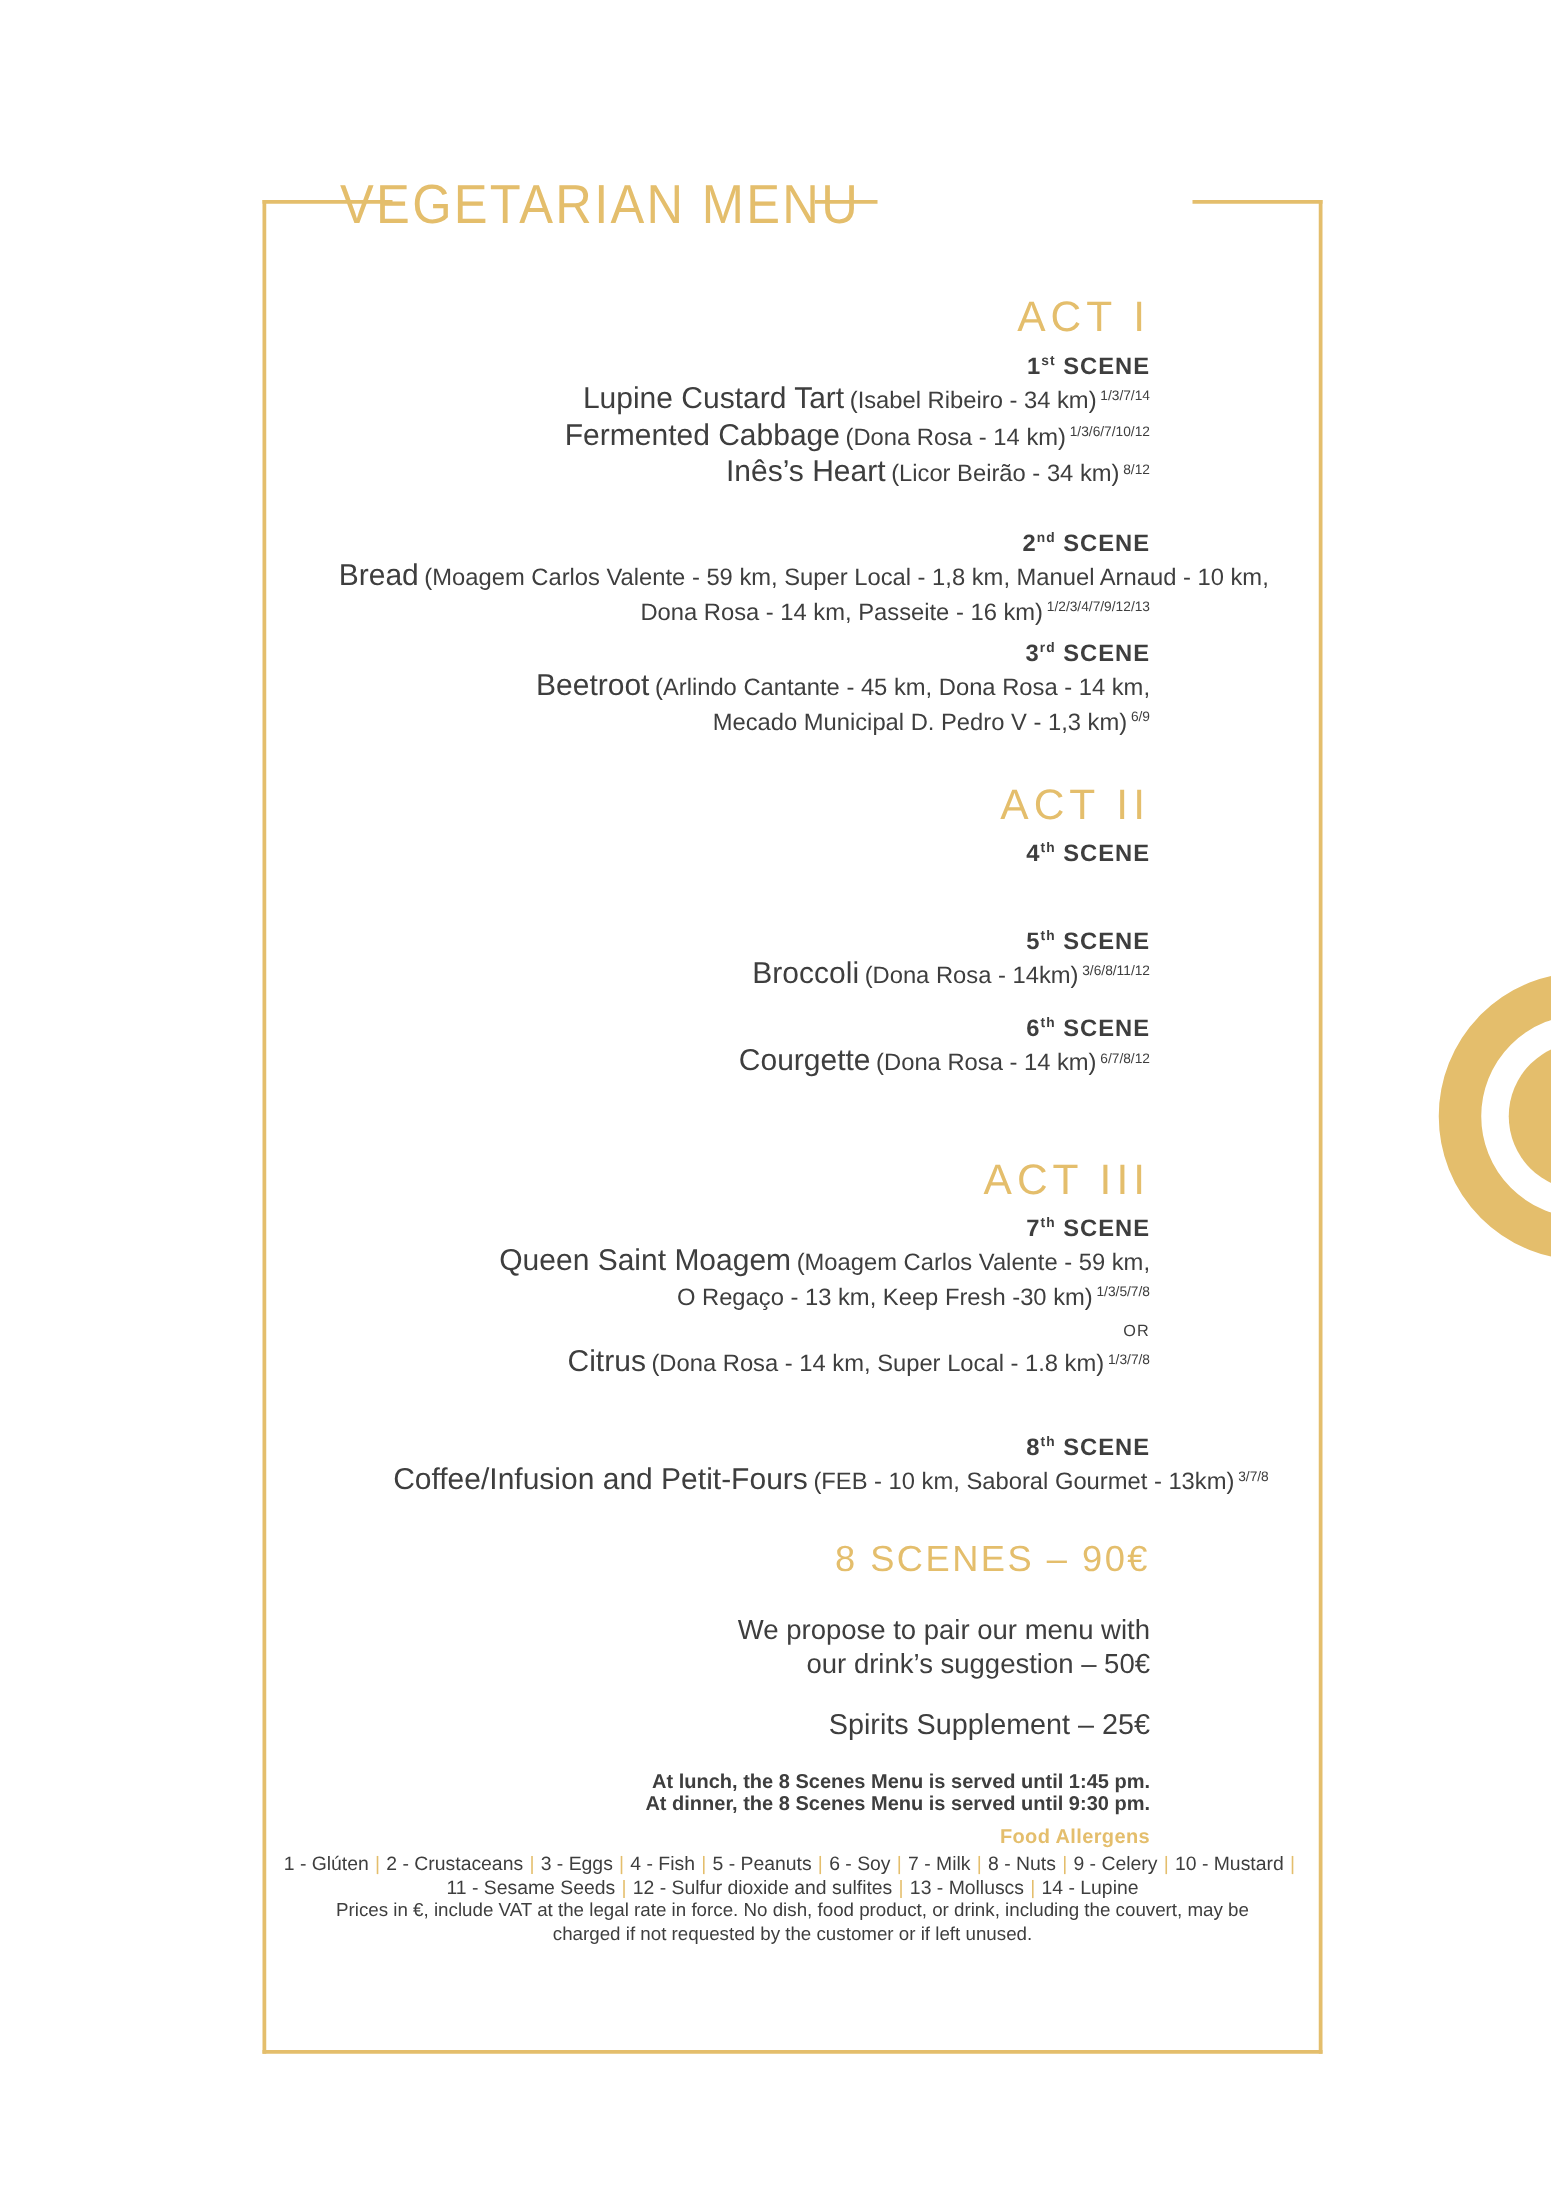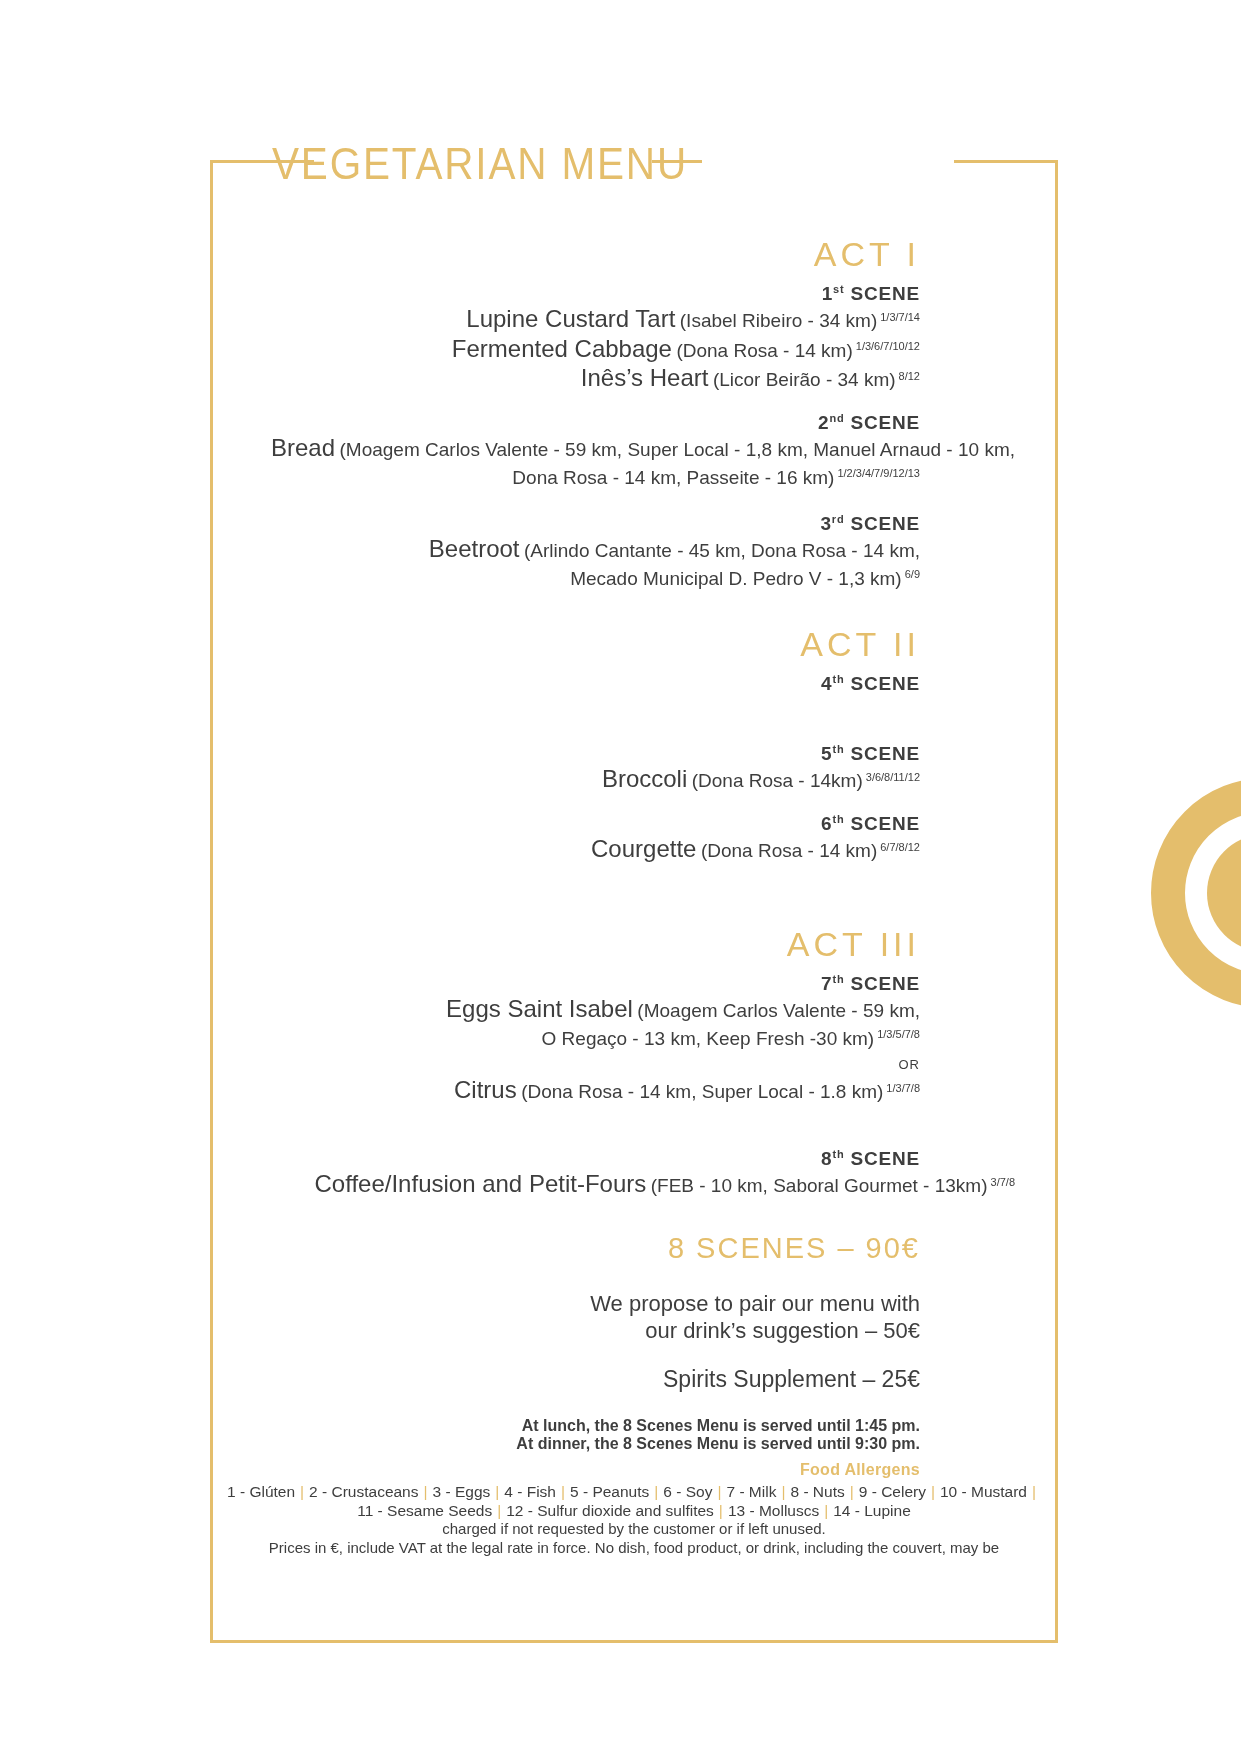--- a/index.html
+++ b/index.html
@@ -47,21 +47,21 @@
 <div class="title">VEGETARIAN MENU</div>
 
 <div id="menu">
     <div class="col act-heading" style="top: 234px;">ACT I</div>
     <div class="col scene" style="top: 282px;">
       <div class="scene-header"><span>1</span><sup>st</sup><span> SCENE</span></div>
       <div class="item-line"><span class="dish">Lupine Custard Tart</span> <span class="detail">(Isabel Ribeiro - 34 km)</span><sup class="allergens">1/3/7/14</sup></div>
       <div class="item-line"><span class="dish">Fermented Cabbage</span> <span class="detail">(Dona Rosa - 14 km)</span><sup class="allergens">1/3/6/7/10/12</sup></div>
       <div class="item-line"><span class="dish">Inês’s Heart</span> <span class="detail">(Licor Beirão - 34 km)</span><sup class="allergens">8/12</sup></div>
     </div>
-    <div class="col scene" style="top: 411px;">
+    <div class="col scene" style="top: 424px;">
       <div class="scene-header"><span>2</span><sup>nd</sup><span> SCENE</span></div>
       <div class="item-line wide"><span class="dish">Bread</span> <span class="detail">(Moagem Carlos Valente - 59 km, Super Local - 1,8 km, Manuel Arnaud - 10 km,</span></div>
       <div class="item-line"><span class="detail">Dona Rosa - 14 km, Passeite - 16 km)</span><sup class="allergens">1/2/3/4/7/9/12/13</sup></div>
     </div>
     <div class="col scene" style="top: 512px;">
       <div class="scene-header"><span>3</span><sup>rd</sup><span> SCENE</span></div>
       <div class="item-line"><span class="dish">Beetroot</span> <span class="detail">(Arlindo Cantante - 45 km, Dona Rosa - 14 km,</span></div>
       <div class="item-line"><span class="detail">Mecado Municipal D. Pedro V - 1,3 km)</span><sup class="allergens">6/9</sup></div>
     </div>
     <div class="col act-heading" style="top: 624px;">ACT II</div>
@@ -72,21 +72,21 @@
       <div class="scene-header"><span>5</span><sup>th</sup><span> SCENE</span></div>
       <div class="item-line"><span class="dish">Broccoli</span> <span class="detail">(Dona Rosa - 14km)</span><sup class="allergens">3/6/8/11/12</sup></div>
     </div>
     <div class="col scene" style="top: 812px;">
       <div class="scene-header"><span>6</span><sup>th</sup><span> SCENE</span></div>
       <div class="item-line"><span class="dish">Courgette</span> <span class="detail">(Dona Rosa - 14 km)</span><sup class="allergens">6/7/8/12</sup></div>
     </div>
     <div class="col act-heading" style="top: 924px;">ACT III</div>
     <div class="col scene" style="top: 972px;">
       <div class="scene-header"><span>7</span><sup>th</sup><span> SCENE</span></div>
-      <div class="item-line"><span class="dish">Eggs Saint Isabel</span> <span class="detail">(Moagem Carlos Valente - 59 km,</span></div>
+      <div class="item-line"><span class="dish">Queen Saint Moagem</span> <span class="detail">(Moagem Carlos Valente - 59 km,</span></div>
       <div class="item-line"><span class="detail">O Regaço - 13 km, Keep Fresh -30 km)</span><sup class="allergens">1/3/5/7/8</sup></div>
       <div class="or-line">OR</div>
       <div class="item-line"><span class="dish">Citrus</span> <span class="detail">(Dona Rosa - 14 km, Super Local - 1.8 km)</span><sup class="allergens">1/3/7/8</sup></div>
     </div>
     <div class="col scene" style="top: 1147px;">
       <div class="scene-header"><span>8</span><sup>th</sup><span> SCENE</span></div>
       <div class="item-line wide"><span class="dish">Coffee/Infusion and Petit-Fours</span> <span class="detail">(FEB - 10 km, Saboral Gourmet - 13km)</span><sup class="allergens">3/7/8</sup></div>
     </div>
   </div>
 
@@ -103,21 +103,21 @@
   <div>At lunch, the 8 Scenes Menu is served until 1:45 pm.</div>
   <div>At dinner, the 8 Scenes Menu is served until 9:30 pm.</div>
 </div>
 
 <div class="col allergen-heading" style="top:1461px">Food Allergens</div>
 
 <div class="fp fineprint" style="top:1482px">
   <div><span>1 - Glúten</span><span class="sep">|</span><span>2 - Crustaceans</span><span class="sep">|</span><span>3 - Eggs</span><span class="sep">|</span><span>4 - Fish</span><span class="sep">|</span><span>5 - Peanuts</span><span class="sep">|</span><span>6 - Soy</span><span class="sep">|</span><span>7 - Milk</span><span class="sep">|</span><span>8 - Nuts</span><span class="sep">|</span><span>9 - Celery</span><span class="sep">|</span><span>10 - Mustard</span><span class="sep">|</span></div>
   <div><span>11 - Sesame Seeds</span><span class="sep">|</span><span>12 - Sulfur dioxide and sulfites</span><span class="sep">|</span><span>13 - Molluscs</span><span class="sep">|</span><span>14 - Lupine</span></div>
   <div class="disclaimer">
+    <div>Prices in €, include VAT at the legal rate in force. No dish, food product, or drink, including the couvert, may be</div>
     <div>charged if not requested by the customer or if left unused.</div>
-    <div>Prices in €, include VAT at the legal rate in force. No dish, food product, or drink, including the couvert, may be</div>
   </div>
 </div>
 
 <div class="logo">
   <div class="ring"></div>
   <div class="disc"></div>
 </div>
 
 </body></html>

